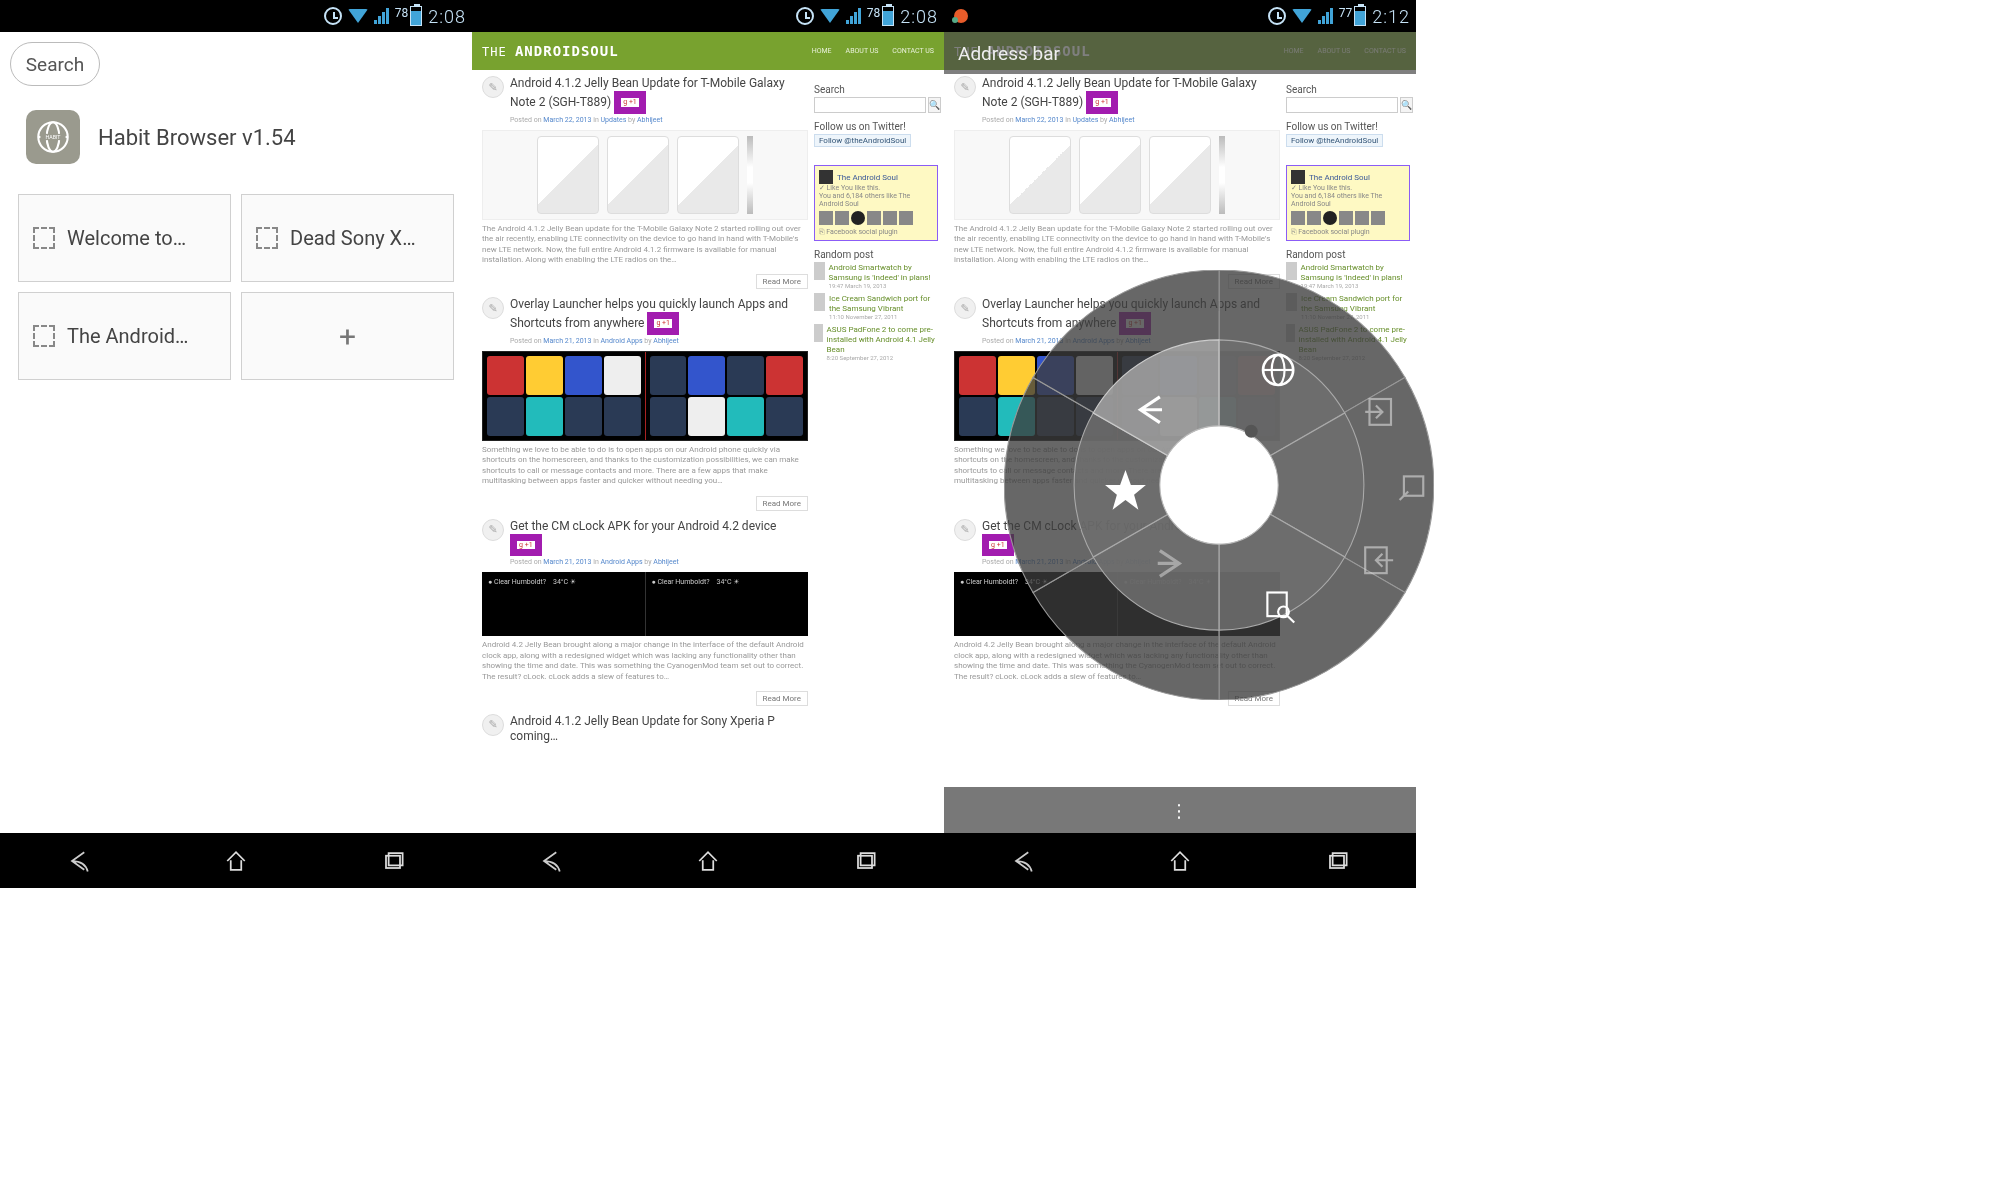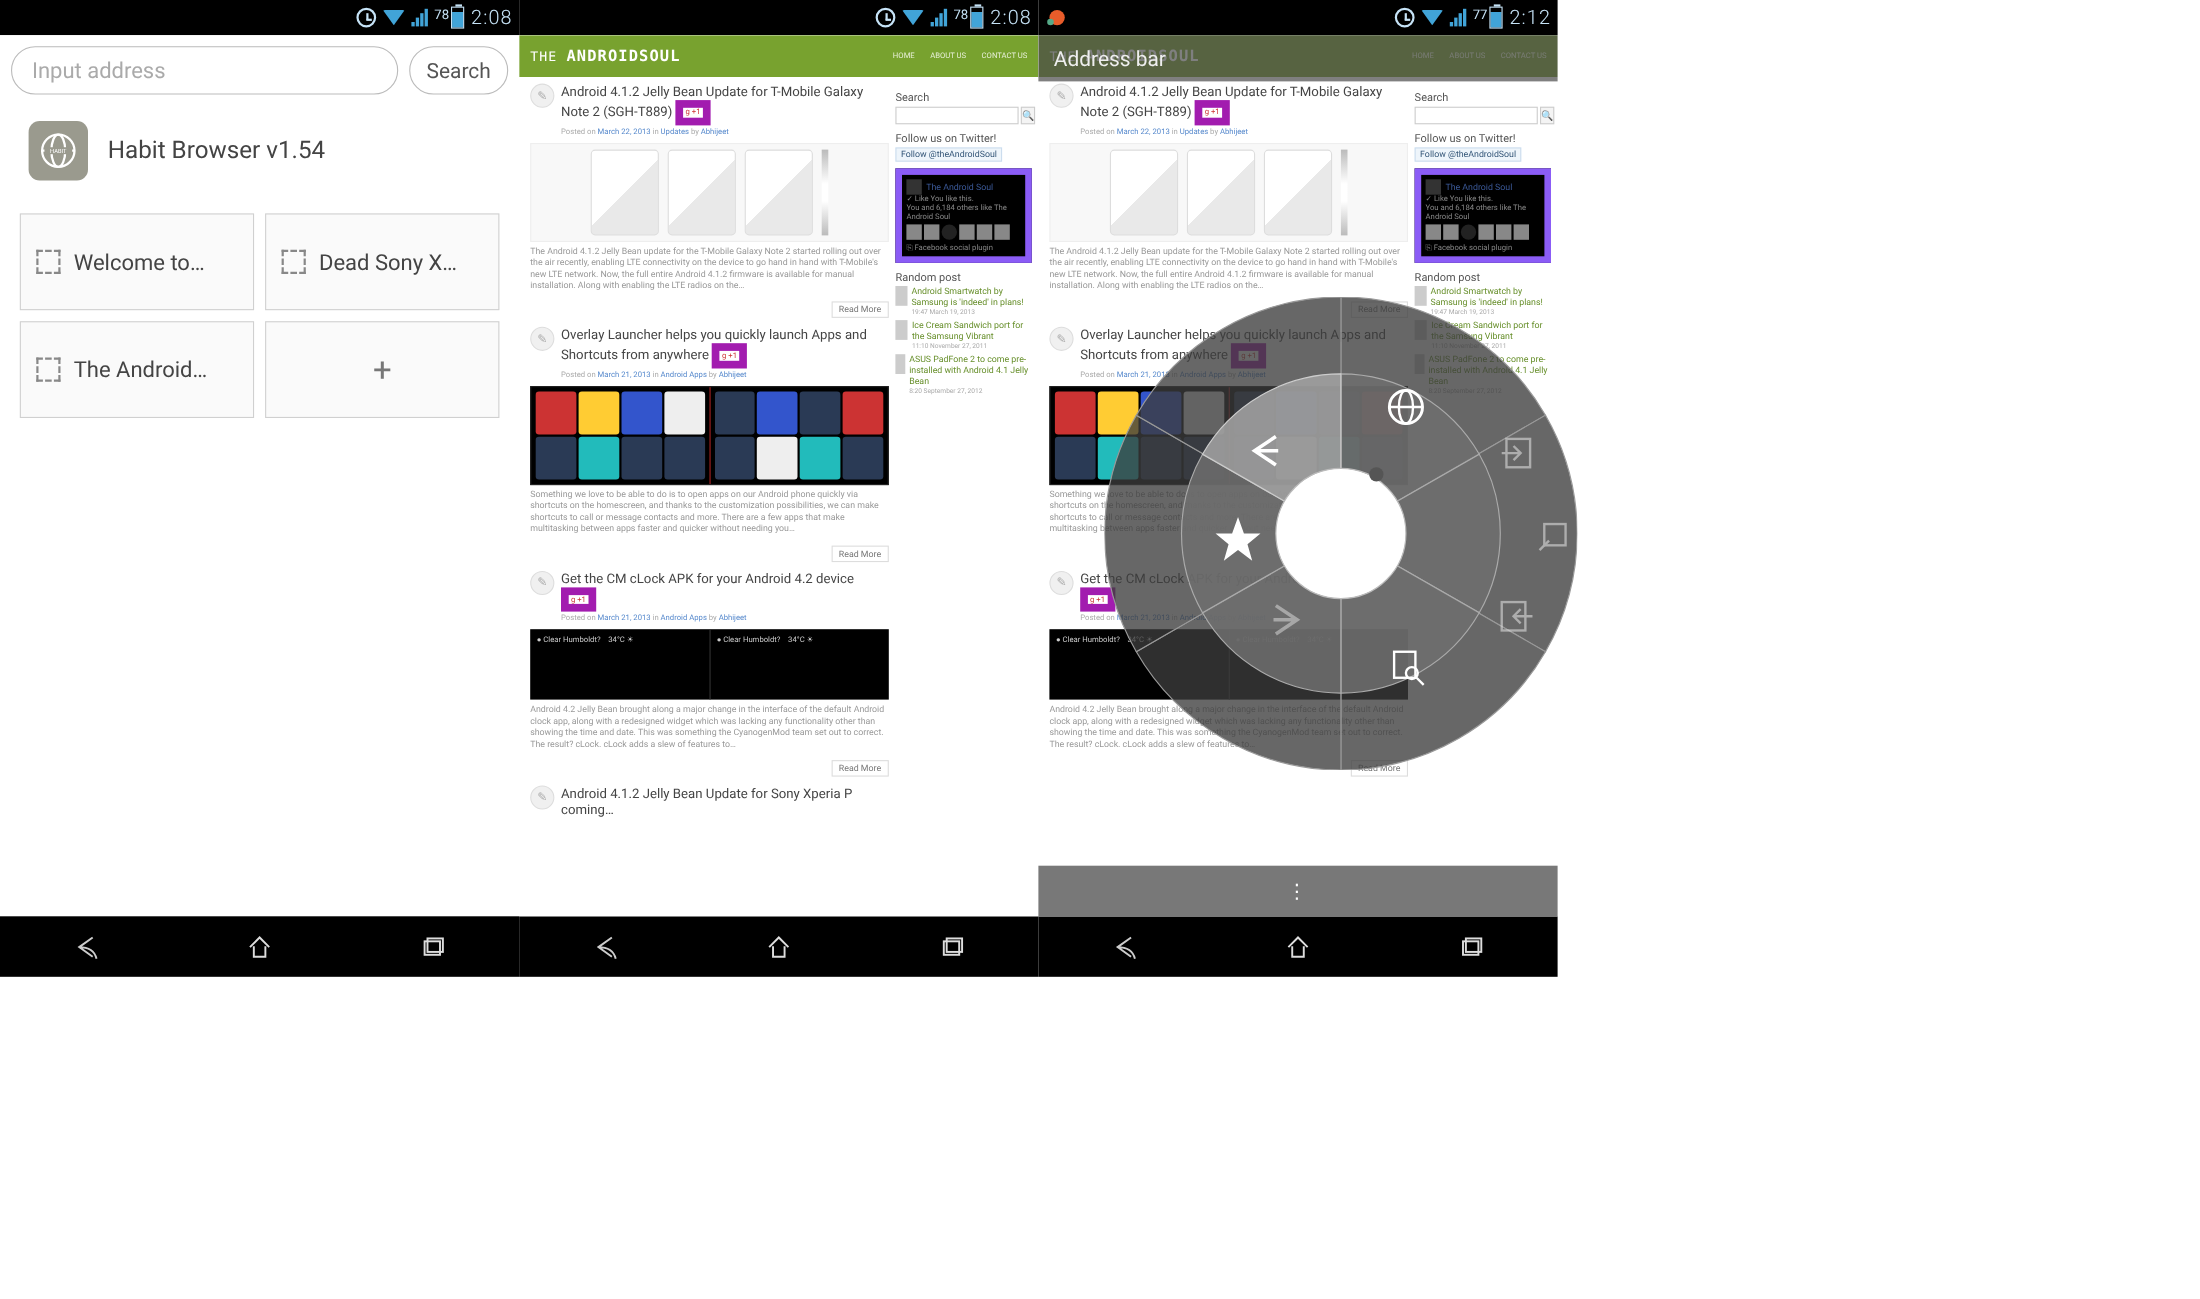--- a/index.html
+++ b/index.html
@@ -79,21 +79,21 @@
   .app-cell { background:#2a3a55; border-radius:3px;}
   .app-cell.g{background:#c33;} .app-cell.y{background:#fc3;} .app-cell.b{background:#35c;} .app-cell.w{background:#eee;} .app-cell.t{background:#2bb;}
   .clock-img { height:64px; background:#000; margin:6px 0 4px; display:flex;}
   .clock-img .cell{flex:1; border-right:1px solid #333; padding:6px; color:#ccc; font-size:7px;}
   .clock-img .cell:last-child{border-right:none;}
   .side-h { font-size:10px; color:#555; margin:8px 0 2px;}
   .side-search { display:flex; gap:2px; margin-bottom:4px;}
   .side-search input{ flex:1; height:16px; border:1px solid #ccc; font-size:8px;}
   .side-search button{ width:16px; height:16px; border:1px solid #ccc; background:#f4f4f4; font-size:9px;}
   .tw-btn { display:inline-block; background:#eef5fb; border:1px solid #cde; color:#357; font-size:8px; padding:1px 4px;}
-  .fb-box { border:6px solid #8b5cf6; background:#000000; padding:4px; margin-top:6px;}
+  .fb-box { border:1px solid #8b5cf6; background:#fef9c3; padding:4px; margin-top:18px;}
   .fb-title { font-size:8px; color:#3b5998;}
   .fb-like { font-size:7px; color:#888;}
   .fb-faces { display:flex; gap:2px; margin-top:3px;}
   .face { width:14px; height:14px; background:#888; }
   .fb-share { font-size:7px; color:#888; margin-top:3px;}
   .rp-item { display:flex; gap:4px; margin-bottom:4px;}
   .rp-thumb { width:18px; height:18px; background:#ccc;}
   .rp-text a { font-size:8px; color:#678f2b; text-decoration:none;}
   .rp-text .d { font-size:6px; color:#aaa;}
 
@@ -124,23 +124,20 @@
       </span>
     <span class="batt">
       <span class="batt-num">78</span>
       <span class="batt-icon"></span>
     </span>
     <span class="clock">2:08</span>
   </div>
 
   <div class="p1-body">
     <div class="address-row">
-      <div class="addr-input" title="Input address">
-          <span>Input address</span>
-        </div>
       <div class="search-btn">Search</div>
     </div>
 
     <div class="app-row">
       <div class="app-icon">
         <svg viewBox="0 0 40 40">
             <circle cx="20" cy="20" r="14" fill="none" stroke="#fff" stroke-width="2"></circle>
             <ellipse cx="20" cy="20" rx="6" ry="14" fill="none" stroke="#fff" stroke-width="2"></ellipse>
             <line x1="6" y1="20" x2="34" y2="20" stroke="#fff" stroke-width="2"></line>
             <rect x="8" y="17" width="24" height="6" fill="#9a9a8e"></rect>

